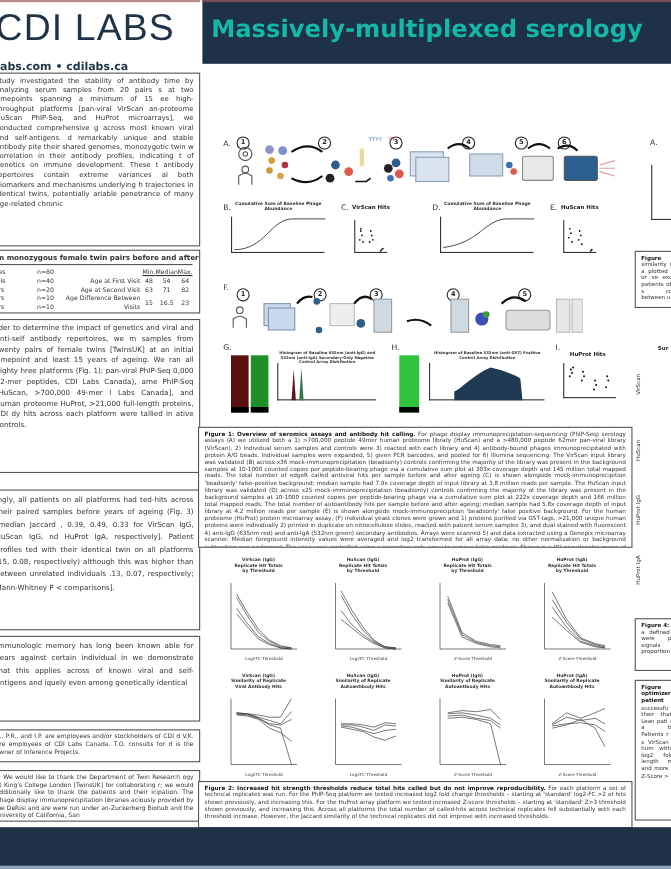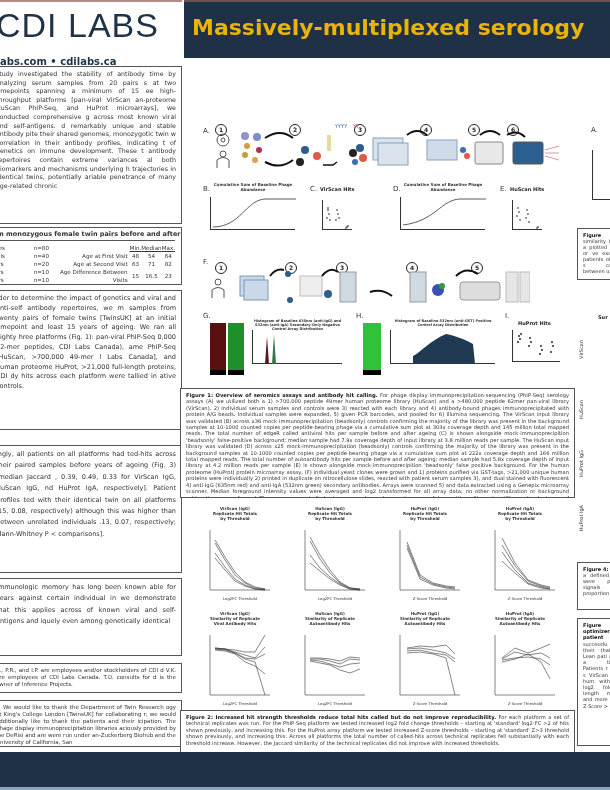--- a/index.html
+++ b/index.html
@@ -2,21 +2,21 @@
 <html><head>
 <meta charset="utf-8">
 <style>
 *{box-sizing:border-box;margin:0;padding:0}
 html,body{width:610px;height:790px;overflow:hidden;background:#ffffff;font-family:"DejaVu Sans",sans-serif;color:#222}
 #poster{position:relative;width:610px;height:790px;background:#fff}
 .logo{position:absolute;left:0;top:0;width:182px;height:60px;background:#fff;border-top:2px solid #b88a8a}
 .logo .brand{position:absolute;left:-4px;top:4px;font-family:"Liberation Sans",sans-serif;font-size:34px;font-weight:300;color:#1f3246;letter-spacing:1px;white-space:nowrap}
 .logo .urls{position:absolute;left:0;top:54px;font-size:10px;font-weight:bold;color:#1f3246;white-space:nowrap}
 .titlebar{position:absolute;left:184px;top:0;width:426px;height:58px;background:#1e3147;border-top:2px solid #7a4b55}
-.titlebar .title{position:absolute;left:8px;top:13px;font-family:"DejaVu Sans",sans-serif;font-size:22px;font-weight:bold;color:#eab308;white-space:nowrap}
+.titlebar .title{position:absolute;left:8px;top:13px;font-family:"DejaVu Sans",sans-serif;font-size:22px;font-weight:bold;color:#14b8a6;white-space:nowrap}
 .authors{position:absolute;left:184px;top:58px;width:426px;height:62px;background:#1e3147}
 .authors .inner{position:absolute;left:3px;top:5px;width:423px;height:46px;background:#fff;border-bottom:2px solid #1e3147;padding:4px 6px}
 .authors .names{font-family:"Liberation Sans",sans-serif;font-size:13px;white-space:nowrap}
 .authors .names b{text-decoration:underline}
 .authors .aff{font-size:7.5px;margin-top:3px;white-space:nowrap;color:#333}
 .box{position:absolute;border:1px solid #555;background:#fff;padding:3px 5px;font-family:"DejaVu Sans",sans-serif;font-size:5.8px;line-height:7.4px;text-align:justify;overflow:hidden;color:#333}
 .leftcol .box{left:-10px;width:192px}
 .tbl-title{font-weight:bold;font-size:6.5px;border-bottom:1px solid #555;padding-bottom:2px;margin-bottom:3px;white-space:nowrap}
 .tbl{display:flex;font-size:5.6px;line-height:8px}
 .tbl .l{width:52px}

